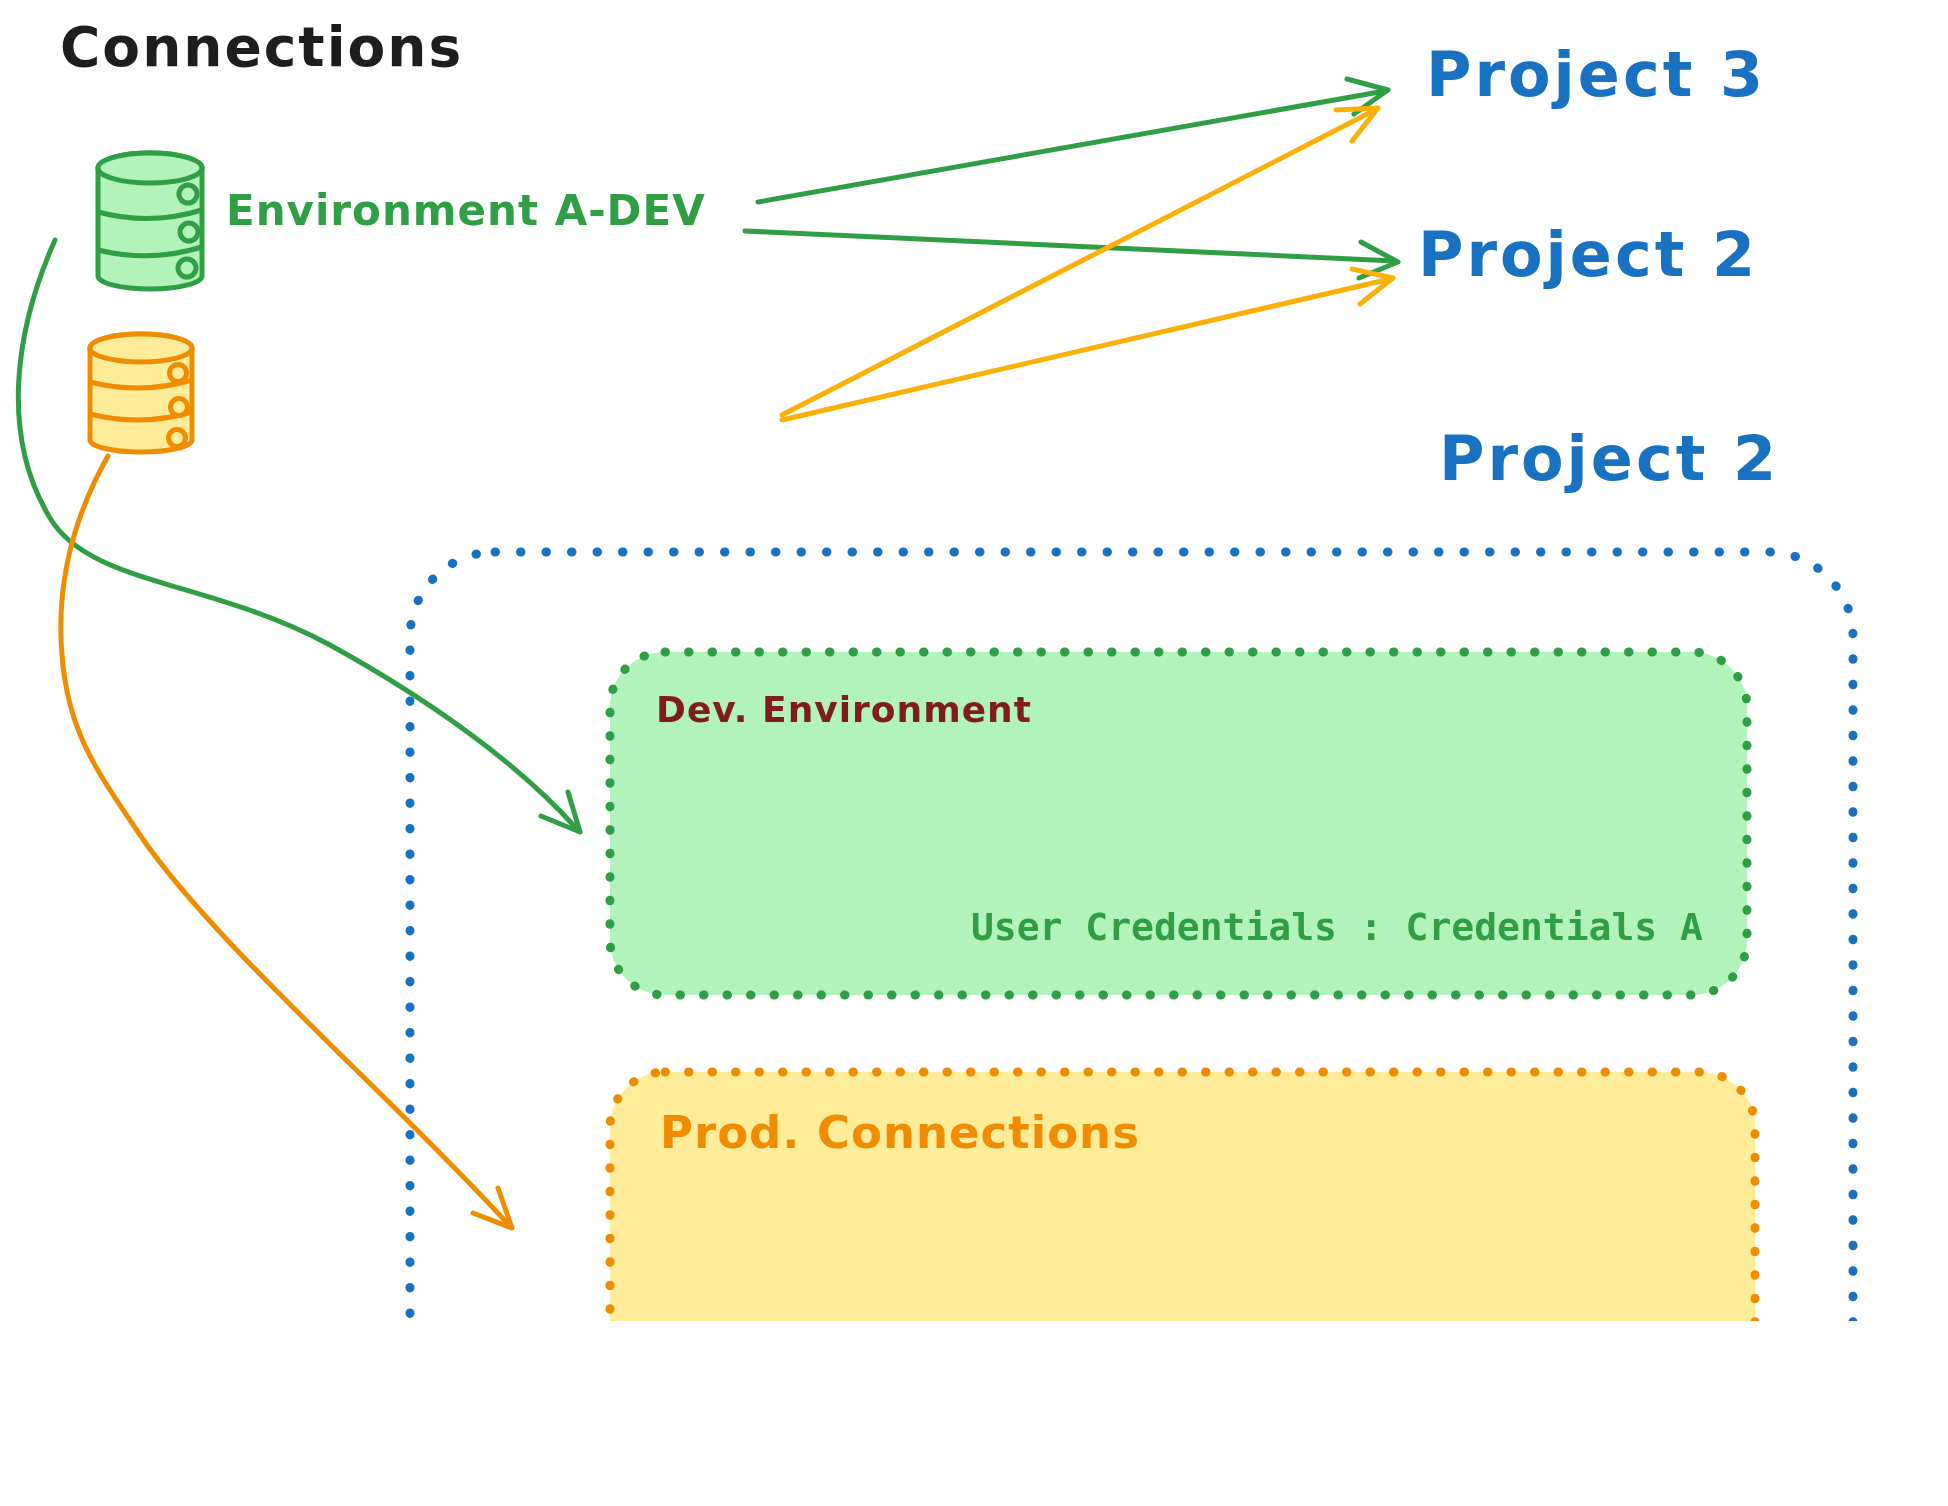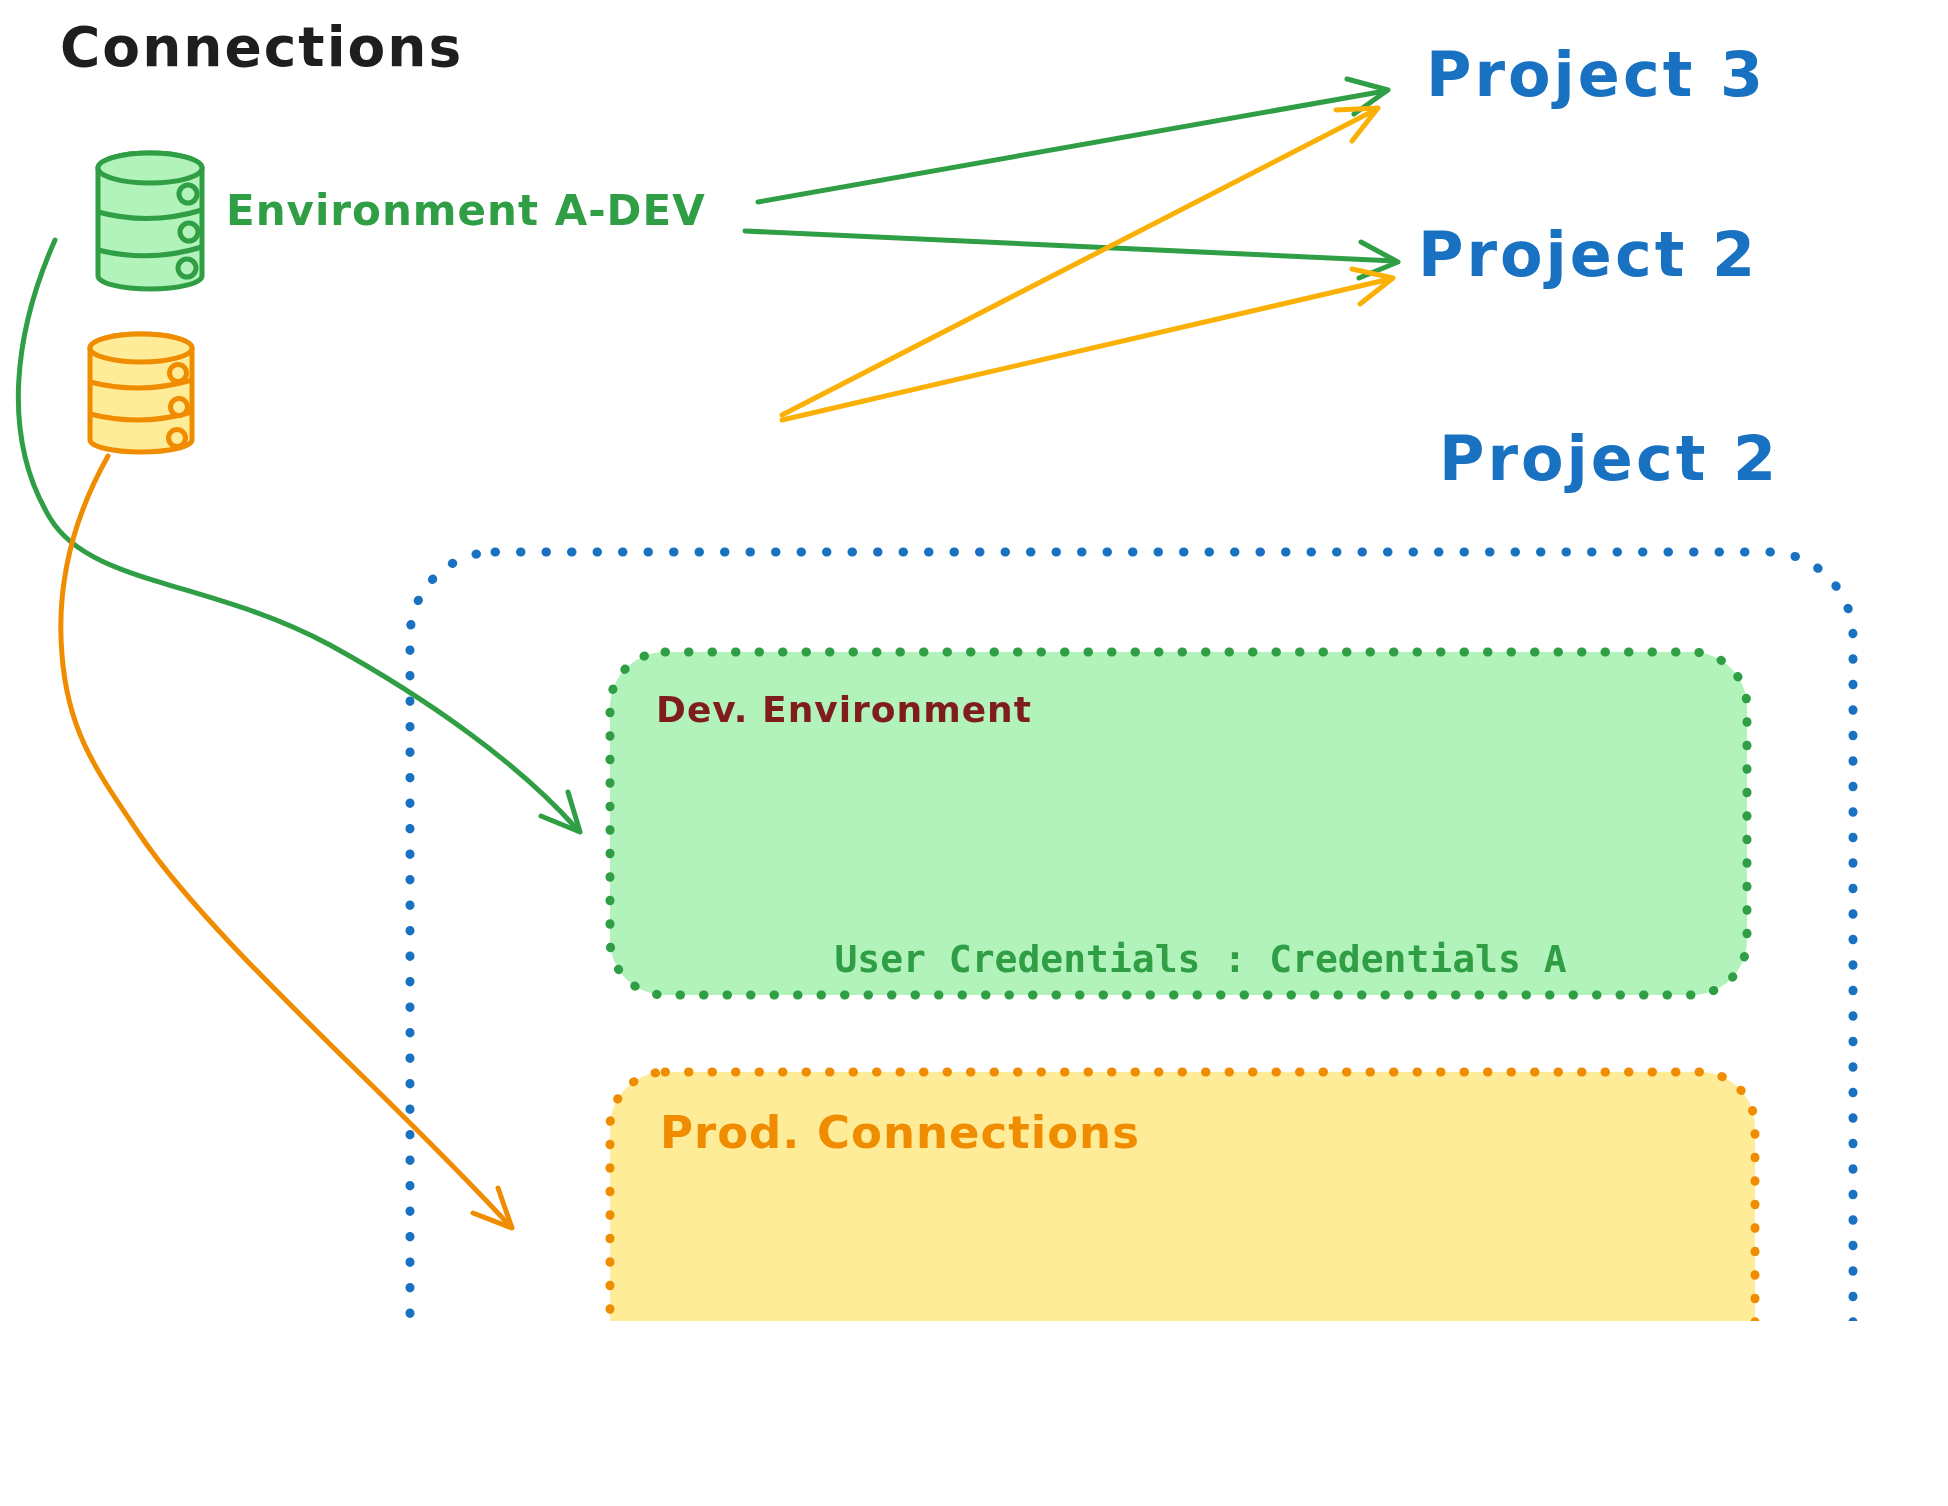--- a/index.html
+++ b/index.html
@@ -15,21 +15,21 @@
   .t-connections{left:60px;top:20px;font-size:55px;color:#1e1e1e;letter-spacing:2px;}
   .t-adev{left:226px;top:190px;font-size:42px;color:#2f9e44;letter-spacing:1px;}
   .t-bprod{left:220px;top:392px;font-size:42px;color:#f08c00;letter-spacing:1px;}
   .t-project{font-size:62px;color:#1971c2;letter-spacing:3px;margin-left:13px;}
   .t-p3{left:1413px;top:44px;}
   .t-p2{left:1405px;top:224px;}
   .t-p1{left:1426px;top:428px;}
   .t-devenv{left:656px;top:692px;font-size:36px;color:#7f1d1d;letter-spacing:1px;}
   .t-prodenv{left:660px;top:1110px;font-size:45px;color:#f08c00;letter-spacing:1px;}
   .t-creds{font-family:"DejaVu Sans Mono", monospace;font-size:38px;font-weight:700;
-           text-align:center;width:1005px;left:698px;margin-top:32px;}
+           text-align:right;width:1005px;left:698px;}
   .t-creds-a{top:908px;color:#2f9e44;}
   .t-creds-b{top:1332px;color:#f08c00;}
   .dot-blue{stroke:#1971c2;stroke-width:9;stroke-dasharray:0.5 25;stroke-linecap:round;fill:none;}
   .dot-green{stroke:#2f9e44;stroke-width:9;stroke-dasharray:0.5 23;stroke-linecap:round;fill:#b2f2bb;}
   .dot-orange{stroke:#f08c00;stroke-width:9;stroke-dasharray:0.5 23;stroke-linecap:round;fill:#ffec99;}
   .db-green{stroke:#2f9e44;stroke-width:5;}
   .db-orange{stroke:#f08c00;stroke-width:5;}
   .arr-green{stroke:#2f9e44;stroke-width:5;fill:none;stroke-linecap:round;stroke-linejoin:round;}
   .arr-amber{stroke:#fab005;stroke-width:5;fill:none;stroke-linecap:round;stroke-linejoin:round;}
   .arr-orange{stroke:#f08c00;stroke-width:5;fill:none;stroke-linecap:round;stroke-linejoin:round;}

